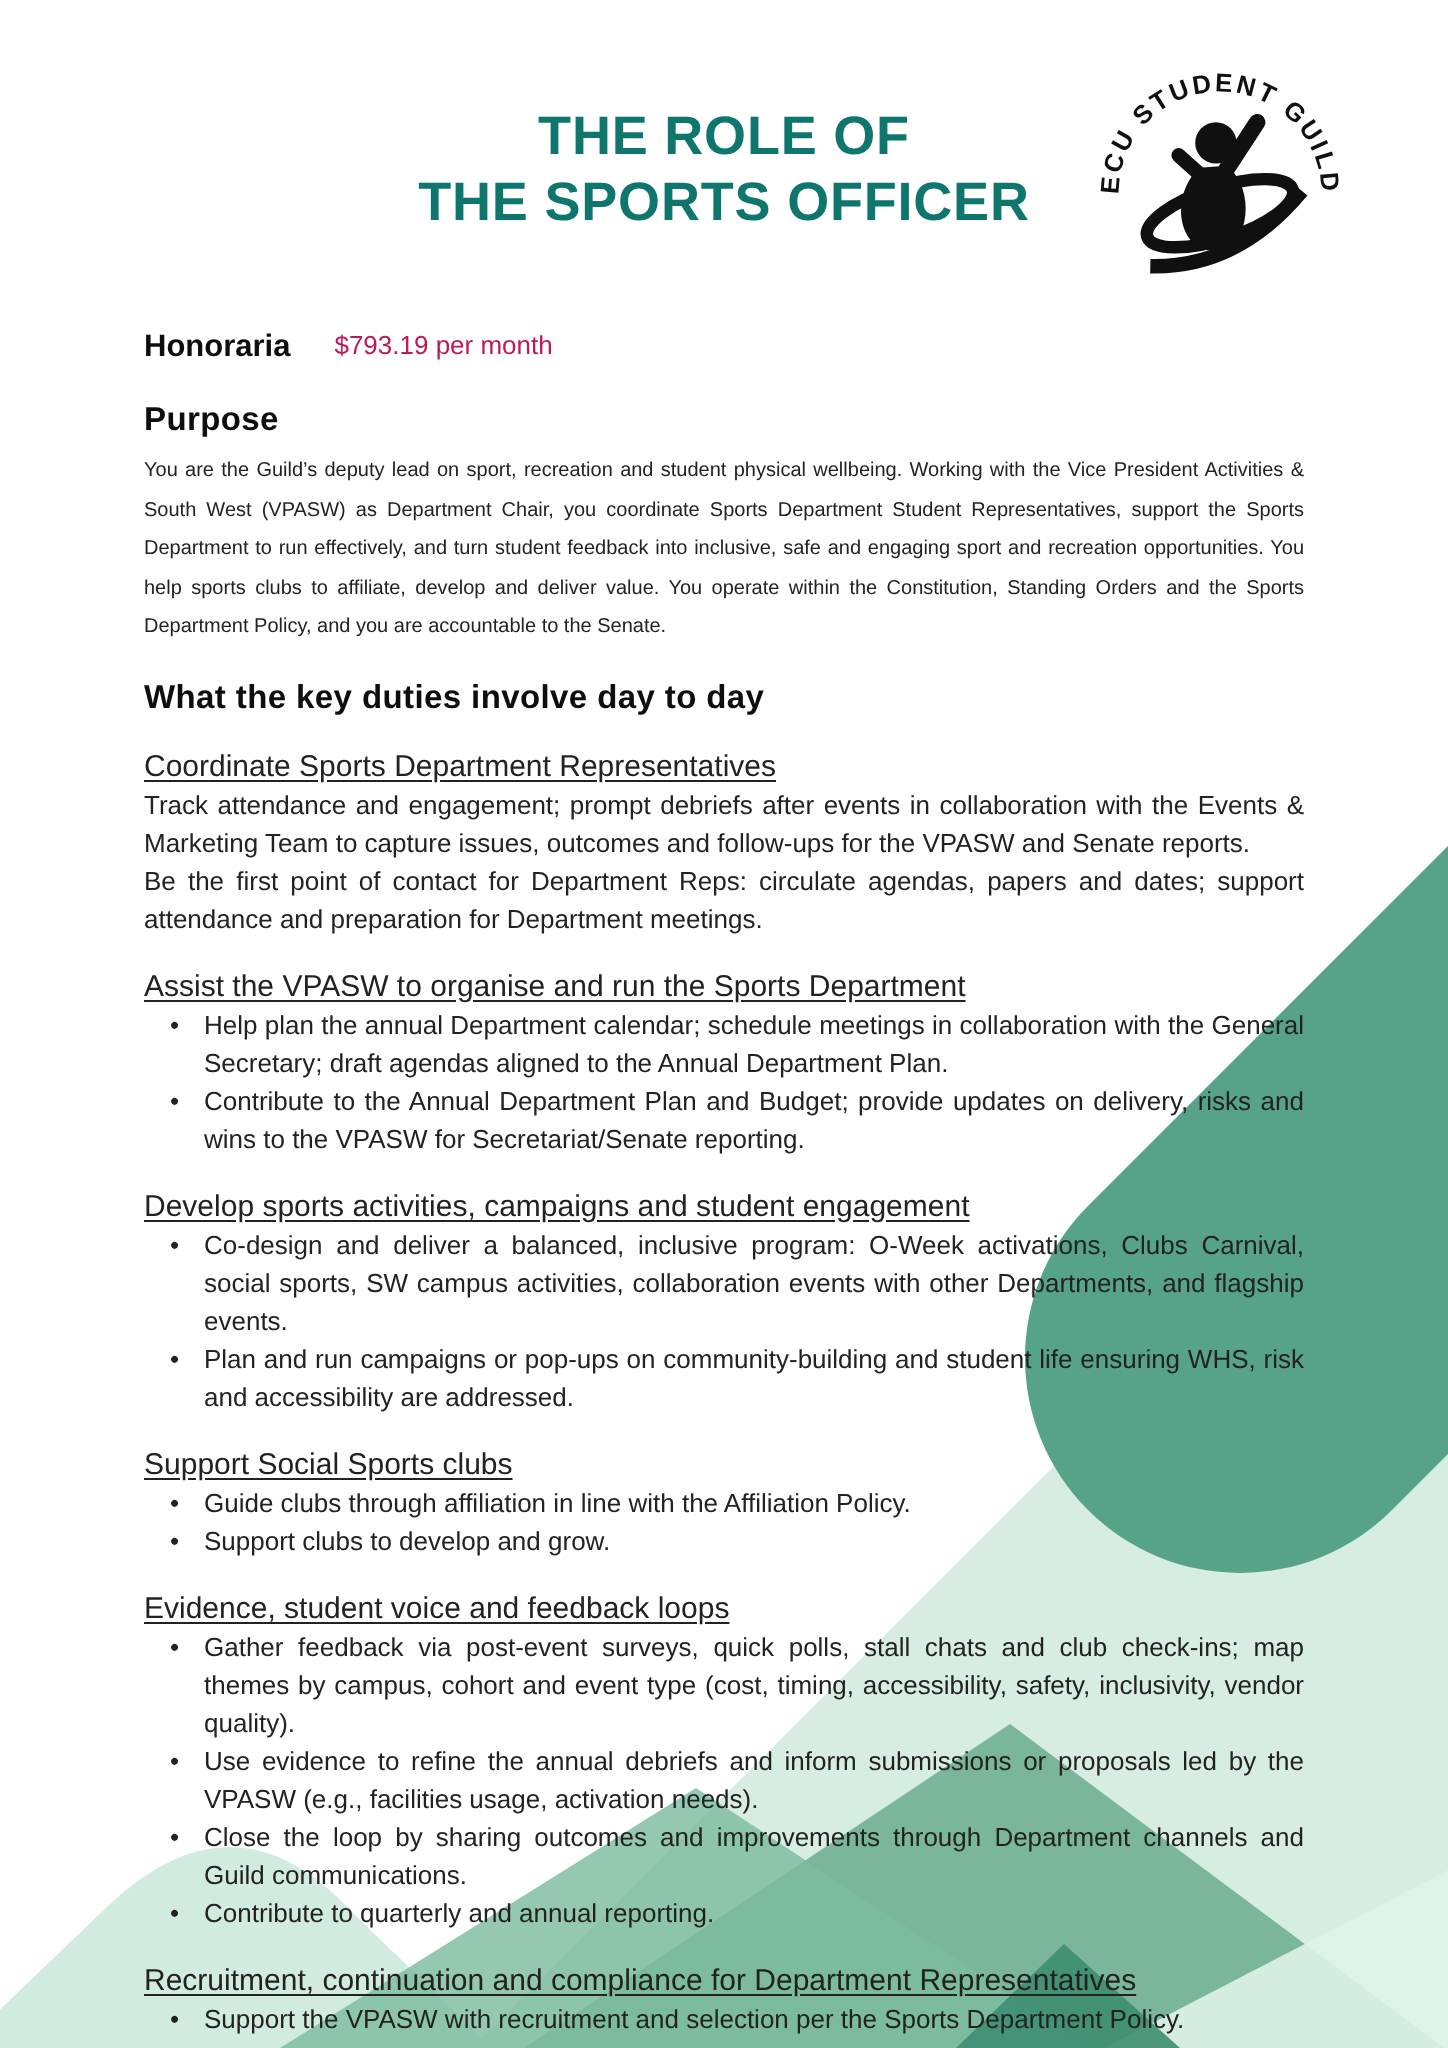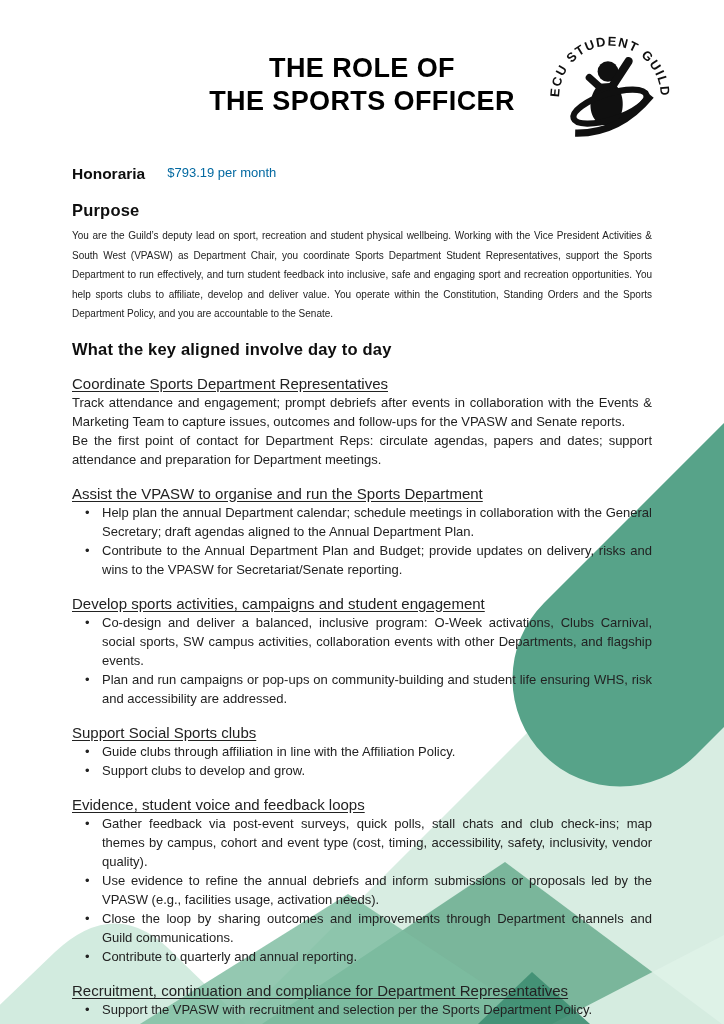--- a/index.html
+++ b/index.html
@@ -6,26 +6,26 @@
   .page{
     width:724px;height:1024px;position:relative;margin:0 auto;
     background:#ffffff;overflow:hidden;
     font-family:"Liberation Sans","DejaVu Sans",sans-serif;color:#222;
   }
   .deco{position:absolute;left:0;top:0;width:724px;height:1024px;z-index:0;}
   .content{position:relative;z-index:1;padding:0 72px;}
   .header{padding-top:52px;}
   .title{
     font-size:27px;font-weight:800;line-height:33px;text-align:center;
-    color:#000000;letter-spacing:.4px;margin:0;
+    color:#0f766e;letter-spacing:.4px;margin:0;
   }
   .logo{position:absolute;top:24px;right:52px;width:124px;height:128px;z-index:2;}
   .honoraria{display:flex;align-items:flex-start;gap:22px;margin-top:47px;}
   .hon-label{font-weight:700;font-size:15.5px;color:#0e0e0e;}
-  .hon-value{font-size:13px;color:#0369a1;}
+  .hon-value{font-size:13px;color:#be185d;}
   h2.sect{font-size:16.5px;font-weight:700;color:#0e0e0e;margin:18px 0 6px;letter-spacing:.2px;}
   h2.sect.duties{margin-top:16px;margin-bottom:7px;}
   .body-text{font-size:10px;line-height:19.5px;text-align:justify;margin:0;}
   .duty{margin-top:15px;}
   .duty h3{
     font-size:15px;font-weight:400;color:#222;margin:0;line-height:19px;
     text-decoration:underline;text-underline-offset:2px;
   }
   .duty p{font-size:13px;line-height:19px;text-align:justify;margin:0;}
   ul.bullets{list-style:none;margin:0;padding:0;}
@@ -78,21 +78,21 @@
     </div>
 
     <div class="honoraria">
       <span class="hon-label">Honoraria</span>
       <span class="hon-value">$793.19 per month</span>
     </div>
 
     <h2 class="sect">Purpose</h2>
     <p class="body-text">You are the Guild’s deputy lead on sport, recreation and student physical wellbeing. Working with the Vice President Activities &amp; South West (VPASW) as Department Chair, you coordinate Sports Department Student Representatives, support the Sports Department to run effectively, and turn student feedback into inclusive, safe and engaging sport and recreation opportunities. You help sports clubs to affiliate, develop and deliver value. You operate within the Constitution, Standing Orders and the Sports Department Policy, and you are accountable to the Senate.</p>
 
-    <h2 class="sect duties">What the key aligned involve day to day</h2>
+    <h2 class="sect duties">What the key duties involve day to day</h2>
 
     <div id="sections">
         <section class="duty">
           <h3>Coordinate Sports Department Representatives</h3>
           <p>Track attendance and engagement; prompt debriefs after events in collaboration with the Events &amp; Marketing Team to capture issues, outcomes and follow-ups for the VPASW and Senate reports.</p>
           <p>Be the first point of contact for Department Reps: circulate agendas, papers and dates; support attendance and preparation for Department meetings.</p>
         </section>
         <section class="duty">
           <h3>Assist the VPASW to organise and run the Sports Department</h3>
           <ul class="bullets">

